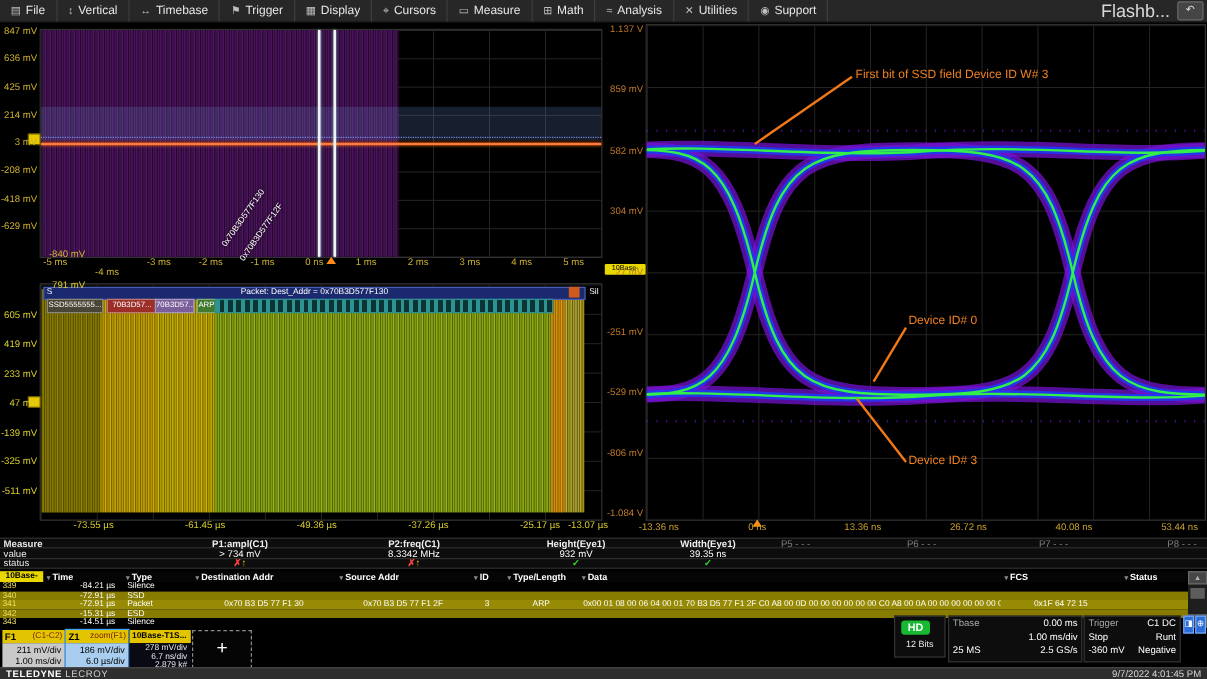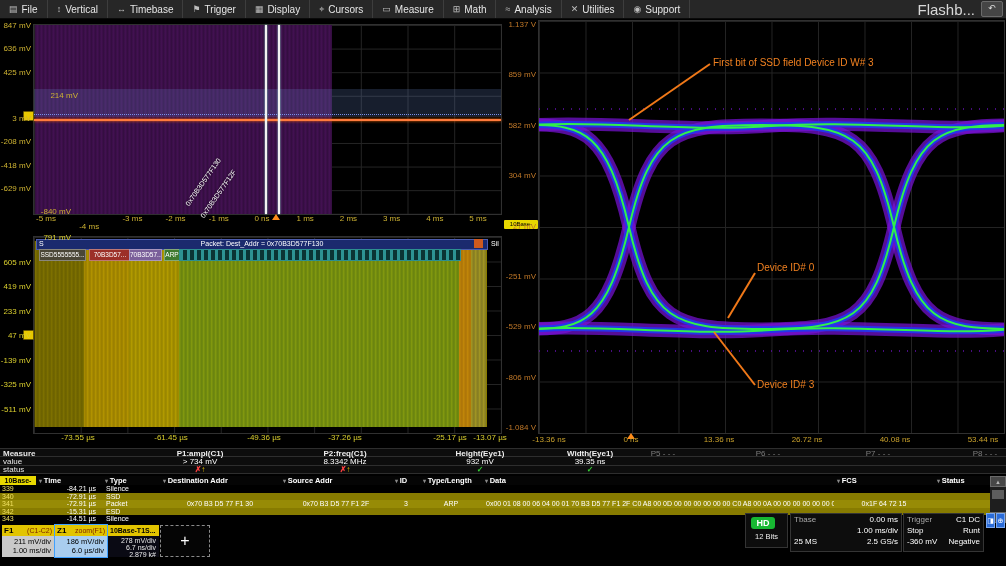--- a/index.html
+++ b/index.html
@@ -234,21 +234,21 @@
   <div class="ann abs" style="left:713px;top:57px;">First bit of SSD field Device ID W# 3</div>
   <div class="ann abs" style="left:757px;top:262px;">Device ID# 0</div>
   <div class="ann abs" style="left:757px;top:379px;">Device ID# 3</div>
   <div class="eye-tag">10Base-T1S-E</div>
   <div class="trig-mark abs" style="left:627px;top:433px;"></div>
 
   <div id="axislabels">
       <div class="abs ylab c-f1" style="left: 0px; top: 21px;">847 mV</div>
       <div class="abs ylab c-f1" style="left: 0px; top: 44.25px; text-align: right;">636 mV</div>
       <div class="abs ylab c-f1" style="left: 0px; top: 67.5px;">425 mV</div>
-      <div class="abs ylab c-f1" style="left: 12px; top: 90.75px; padding-left: 35px;">214 mV</div>
+      <div class="abs ylab c-f1" style="left: 0px; top: 90.75px;">214 mV</div>
       <div class="abs ylab c-f1" style="left: 0px; top: 114px;">3 mV</div>
       <div class="abs ylab c-f1" style="left: 0px; top: 137.25px;">-208 mV</div>
       <div class="abs ylab c-f1" style="left: 0px; top: 160.5px;">-418 mV</div>
       <div class="abs ylab c-f1" style="left: 0px; top: 183.75px;">-629 mV</div>
       <div class="abs ylab c-f1" style="left: 0px; top: 207px; margin-left: 40px;">-840 mV</div>
       <div class="abs xlab c-f1" style="left: 24px; top: 214px;">-5 ms</div>
       <div class="abs xlab c-f1" style="left: 67.2px; top: 222px; text-align: center;">-4 ms</div>
       <div class="abs xlab c-f1" style="left: 110.4px; top: 214px;">-3 ms</div>
       <div class="abs xlab c-f1" style="left: 153.6px; top: 214px;">-2 ms</div>
       <div class="abs xlab c-f1" style="left: 196.8px; top: 214px;">-1 ms</div>
@@ -263,21 +263,21 @@
       <div class="abs ylab c-z1" style="left: 0px; top: 282px;">419 mV</div>
       <div class="abs ylab c-z1" style="left: 0px; top: 306.5px;">233 mV</div>
       <div class="abs ylab c-z1" style="left: 0px; top: 331px;">47 mV</div>
       <div class="abs ylab c-z1" style="left: 0px; top: 355.5px;">-139 mV</div>
       <div class="abs ylab c-z1" style="left: 0px; top: 380px;">-325 mV</div>
       <div class="abs ylab c-z1" style="left: 0px; top: 404.5px;">-511 mV</div>
       <div class="abs ylab c-z1" style="left: 0px; top: 439px; margin-top: 40px;">-697 mV</div>
       <div class="abs xlab c-z1" style="left: 56px; top: 433px;">-73.55 µs</div>
       <div class="abs xlab c-z1" style="left: 149px; top: 433px;">-61.45 µs</div>
       <div class="abs xlab c-z1" style="left: 242px; top: 433px;">-49.36 µs</div>
-      <div class="abs xlab c-z1" style="left: 323px; top: 433px;">-37.26 µs</div>
+      <div class="abs xlab c-z1" style="left: 335px; top: 433px;">-37.26 µs</div>
       <div class="abs xlab c-z1" style="left: 428px; top: 433px;">-25.17 µs</div>
       <div class="abs xlab c-z1" style="left: 468px; top: 433px;">-13.07 µs</div>
       <div class="abs ylab c-eye" style="left: 503px; top: 20px; width: 33px;">1.137 V</div>
       <div class="abs ylab c-eye" style="left: 503px; top: 70.4px; width: 33px;">859 mV</div>
       <div class="abs ylab c-eye" style="left: 503px; top: 120.8px; width: 33px;">582 mV</div>
       <div class="abs ylab c-eye" style="left: 503px; top: 171.2px; width: 33px;">304 mV</div>
       <div class="abs ylab c-eye" style="left: 503px; top: 221.6px; width: 33px;">27 mV</div>
       <div class="abs ylab c-eye" style="left: 503px; top: 272px; width: 33px;">-251 mV</div>
       <div class="abs ylab c-eye" style="left: 503px; top: 322.4px; width: 33px;">-529 mV</div>
       <div class="abs ylab c-eye" style="left: 503px; top: 372.8px; width: 33px;">-806 mV</div>
@@ -456,14 +456,18 @@
         <span class="tval">Runt</span>
       </div>
     <div class="trow">
         <span class="tval">-360 mV</span>
         <span class="tval">Negative</span>
       </div>
   </div>
   <div class="corner-btn" style="left:986px;">◨</div>
   <div class="corner-btn" style="left:996px;">⊕</div>
 
+  <div class="footer">
+    <div class="brand"><b>TELEDYNE</b> <span>LECROY</span></div>
+    <div class="datetime">9/7/2022 4:01:45 PM</div>
+  </div>
 
 </div>
 
 </body></html>

